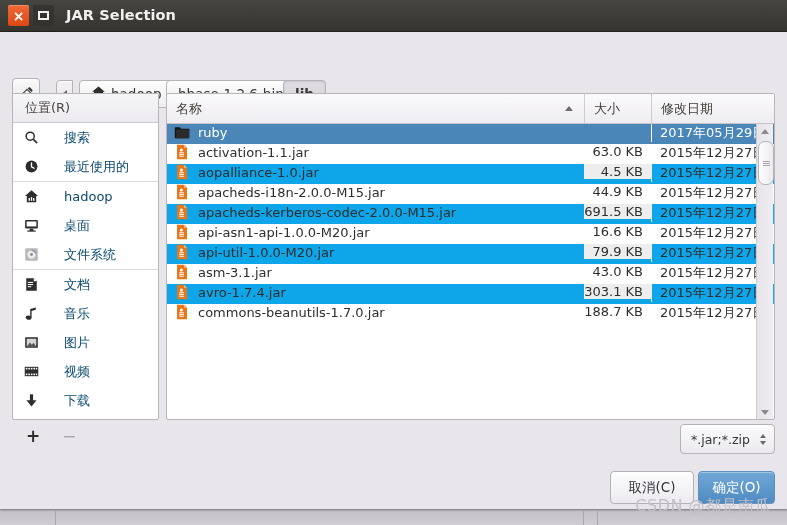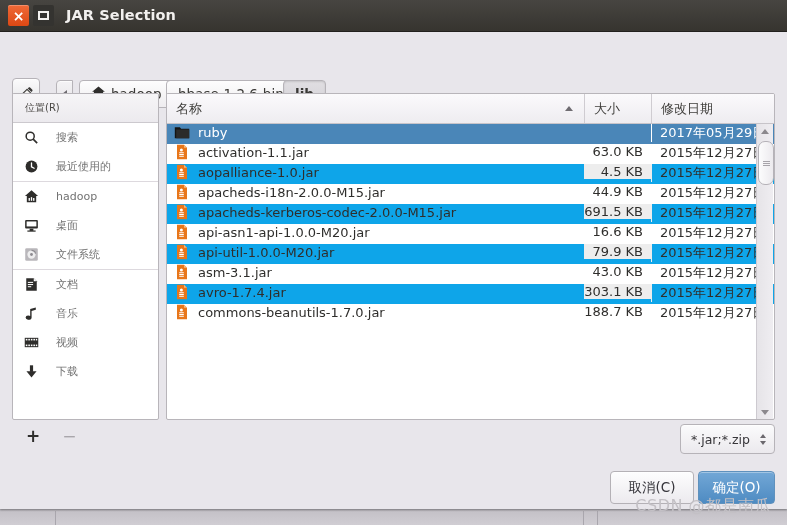--- a/index.html
+++ b/index.html
@@ -52,23 +52,23 @@
   #crumb-1{left:166px;border-radius:4px;background:linear-gradient(to bottom,#fdfdfd,#eeecef);}
   #crumb-2{left:283px;border-radius:4px;font-weight:bold;
      background:linear-gradient(to bottom,#e0dee2,#d4d2d7);box-shadow:inset 0 1px 2px rgba(0,0,0,.12);}
 
   
   #body{position:absolute;left:0;top:81px;width:787px;height:338px;}
 
   
   #sidebar{position:absolute;left:12px;top:12px;width:147px;height:327px;
      background:#ffffff;border:1px solid #b8b5ba;border-radius:2px;box-sizing:border-box;overflow:hidden;}
-  #places-header{height:28px;line-height:28px;padding-left:12px;font-size:10px;color:#4a4845;
+  #places-header{height:28px;line-height:28px;padding-left:12px;font-size:13px;color:#4a4845;
      background:linear-gradient(to bottom,#f6f5f7,#eceaee);border-bottom:1px solid #ccc9ce;}
-  .place{height:29px;display:flex;align-items:center;padding-left:10px;gap:16px;font-size:11px;color:#737373;}
+  .place{height:29px;display:flex;align-items:center;padding-left:10px;gap:24px;font-size:13px;color:#0c4a6e;}
   .place.sep-top{border-top:1px solid #ddd9de;}
   .pic{width:17px;height:17px;flex:0 0 17px;display:flex;align-items:center;justify-content:center;color:#2e2d2b;}
   .pic svg{display:block;}
   .plabel{white-space:nowrap;}
 
   
   #bm-controls{position:absolute;left:12px;top:343px;width:147px;height:24px;display:flex;align-items:center;gap:22px;padding-left:14px;box-sizing:border-box;}
   #bm-add{font-size:17px;font-weight:bold;color:#2f2e2c;line-height:1;}
   #bm-remove{font-size:17px;color:#a9a6ab;line-height:1;}
 
@@ -268,20 +268,30 @@
         <div class="place">
           <span class="pic">
             <svg width="15" height="15" viewBox="0 0 16 16">
                 <path d="M12.6 1.6L6.6 3.3v7.4a2.5 2.1 0 1 0 1.5 1.9V5.3l4.5-1.3z" fill="#2e2d2b"></path>
                 <ellipse cx="4.3" cy="12.3" rx="2.5" ry="2.1" fill="#2e2d2b"></ellipse>
               </svg>
           </span>
           <span class="plabel">音乐</span>
         </div>
 
+        <div class="place">
+          <span class="pic">
+            <svg width="15" height="15" viewBox="0 0 16 16">
+                <rect x="1.3" y="2.4" width="13.4" height="11.2" fill="#2e2d2b"></rect>
+                <rect x="2.9" y="4" width="10.2" height="8" fill="#d7d5d9"></rect>
+                <path d="M3.4 11.6l2.9-3.6 2 2.4 1.8-2.1 2.6 3.3z" fill="#57565a"></path>
+              </svg>
+          </span>
+          <span class="plabel">图片</span>
+        </div>
 
         <div class="place">
           <span class="pic">
             <svg width="15" height="15" viewBox="0 0 16 16">
                 <rect x="0.8" y="3" width="14.4" height="10" fill="#2e2d2b"></rect>
                 <g fill="#fff">
                   <rect x="1.9" y="4.1" width="1.7" height="1.7"></rect>
                   <rect x="4.6" y="4.1" width="1.7" height="1.7"></rect>
                   <rect x="7.3" y="4.1" width="1.7" height="1.7"></rect>
                   <rect x="10" y="4.1" width="1.7" height="1.7"></rect>

